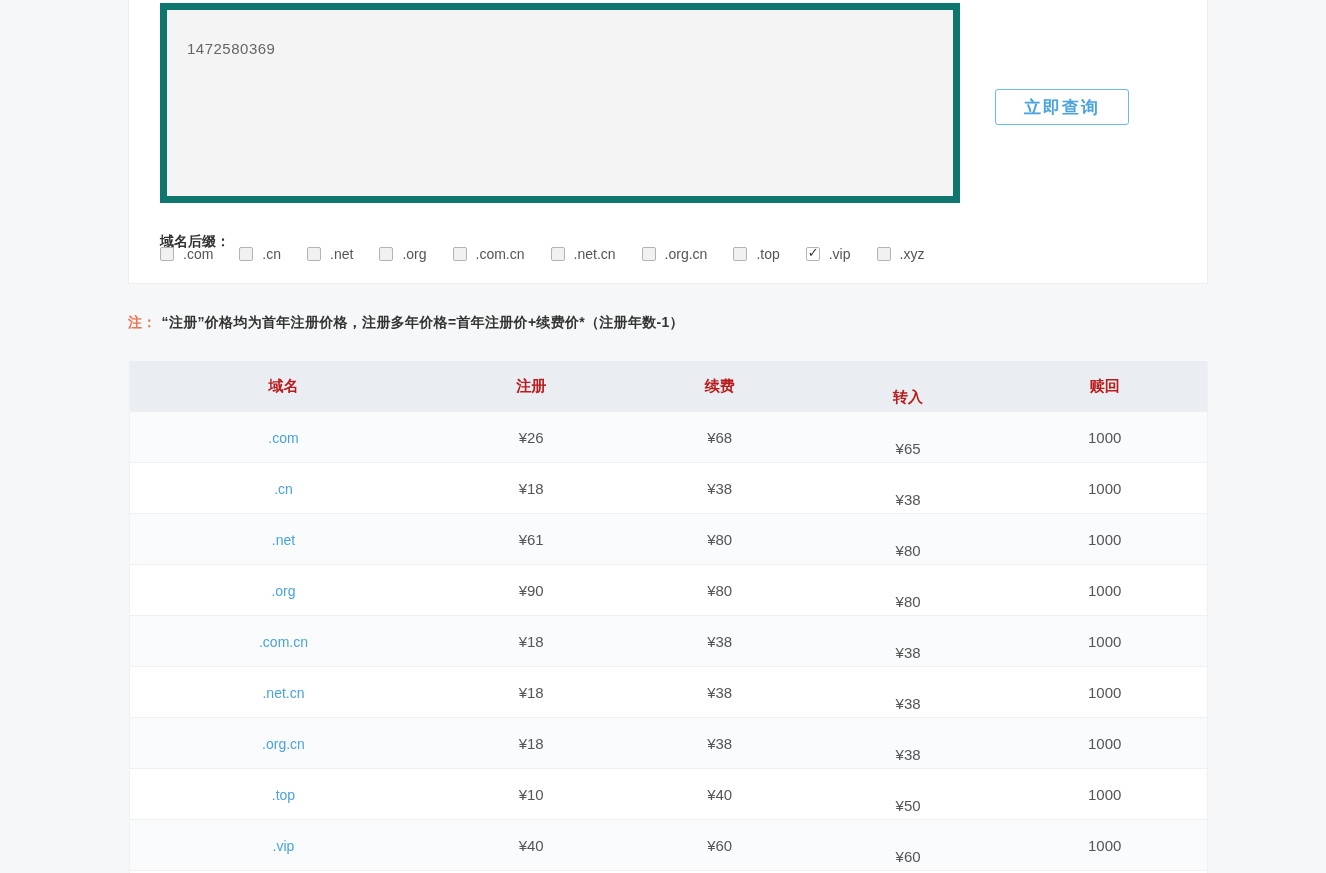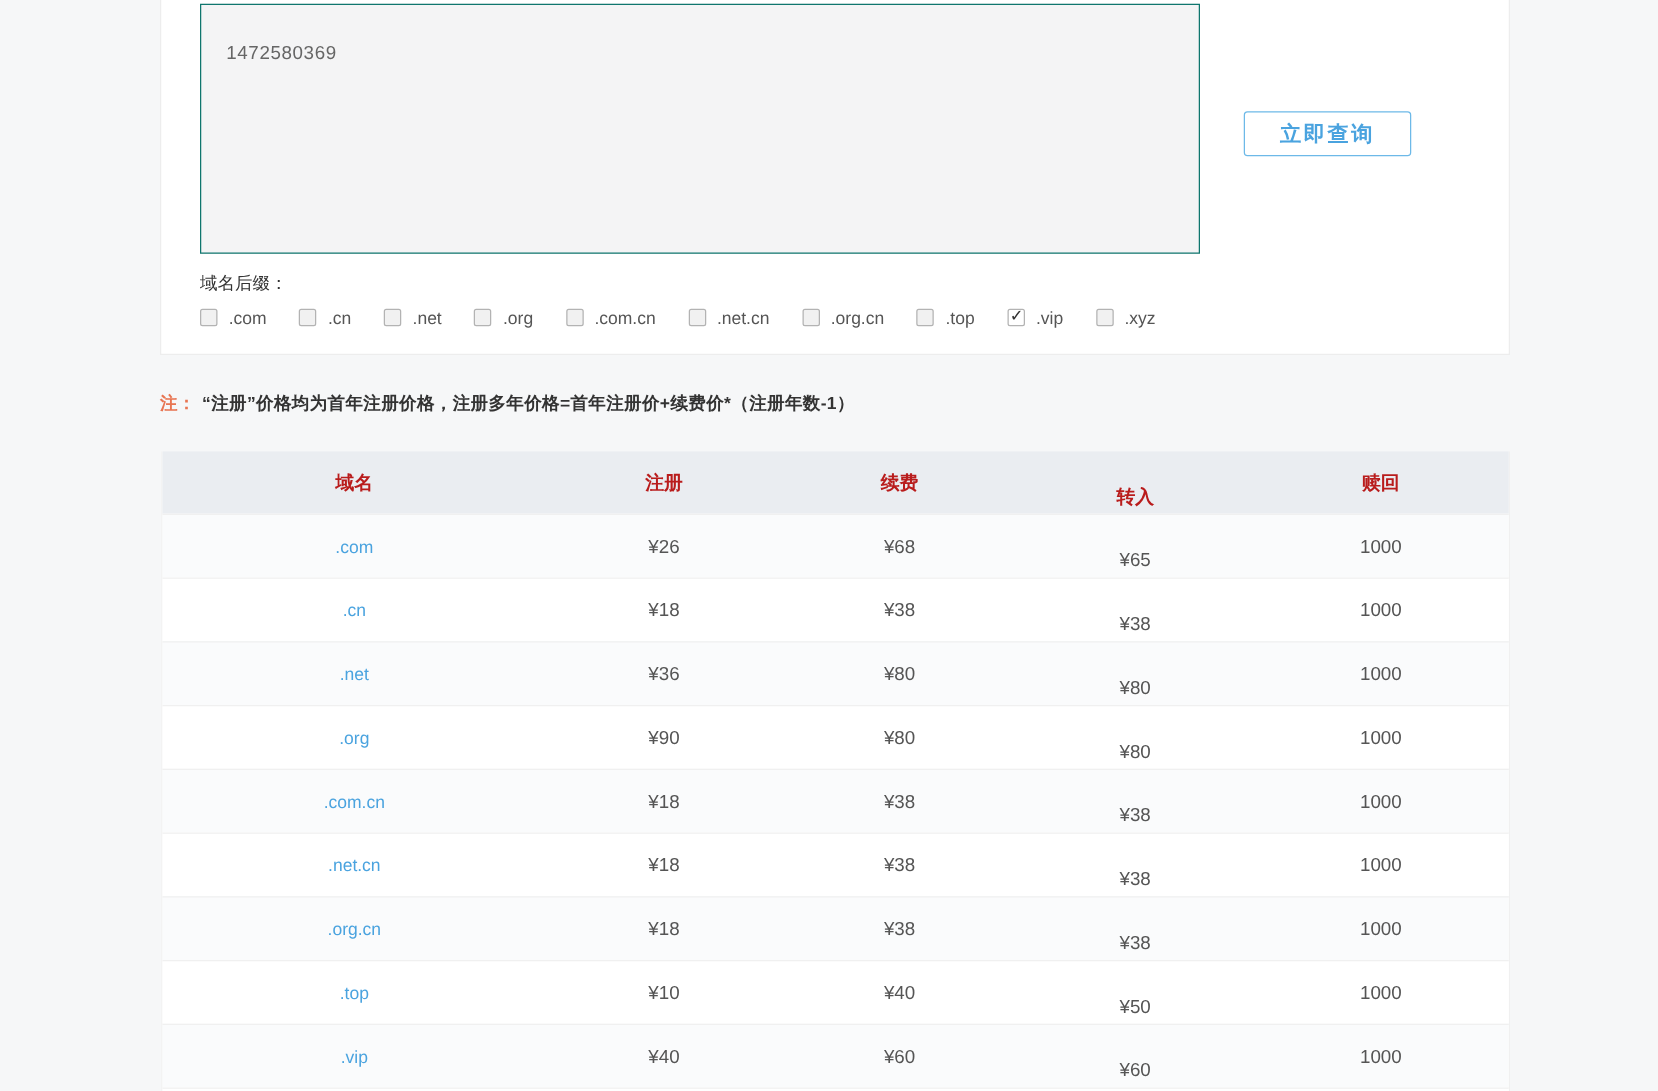--- a/index.html
+++ b/index.html
@@ -26,21 +26,21 @@
     border: 1px solid #ededed;
     box-sizing: border-box;
   }
   .query-textarea {
     position: absolute;
     left: 31px;
     top: 4px;
     width: 800px;
     height: 200px;
     background: #f4f4f5;
-    border: 1px solid #0f766e;
+    border: 7px solid #0f766e;
     resize: none;
     box-sizing: border-box;
     padding: 28px 20px;
     font-size: 15px;
     color: #666666;
     letter-spacing: 0.5px;
     font-family: "Liberation Sans", "DejaVu Sans", sans-serif;
     outline: none;
     line-height: 1.4;
   }
@@ -56,23 +56,23 @@
     color: #4aa3df;
     font-size: 17px;
     letter-spacing: 2px;
     cursor: pointer;
     font-family: "Liberation Sans", "DejaVu Sans", sans-serif;
     font-weight: bold;
   }
   .suffix-label {
     position: absolute;
     left: 31px;
-    top: 219px;
+    top: 234px;
     font-size: 14px;
-    font-weight: normal;
+    font-weight: bold;
     color: #333333;
   }
   .suffix-row {
     position: absolute;
     left: 31px;
     top: 247px;
     display: flex;
     align-items: center;
   }
   .suffix-item {
@@ -256,21 +256,21 @@
     <div class="tr">
       <div class="td col-0"><a class="domain-link">.cn</a></div>
       <div class="td col-1">¥18</div>
       <div class="td col-2">¥38</div>
       <div class="td col-3">¥38</div>
       <div class="td col-4">1000</div>
     </div>
 
     <div class="tr">
       <div class="td col-0"><a class="domain-link">.net</a></div>
-      <div class="td col-1">¥36</div>
+      <div class="td col-1">¥61</div>
       <div class="td col-2">¥80</div>
       <div class="td col-3">¥80</div>
       <div class="td col-4">1000</div>
     </div>
 
     <div class="tr">
       <div class="td col-0"><a class="domain-link">.org</a></div>
       <div class="td col-1">¥90</div>
       <div class="td col-2">¥80</div>
       <div class="td col-3">¥80</div>

